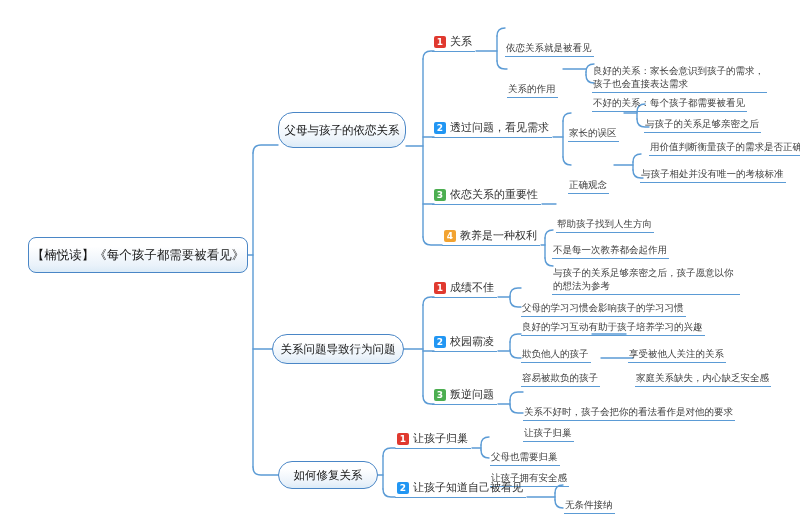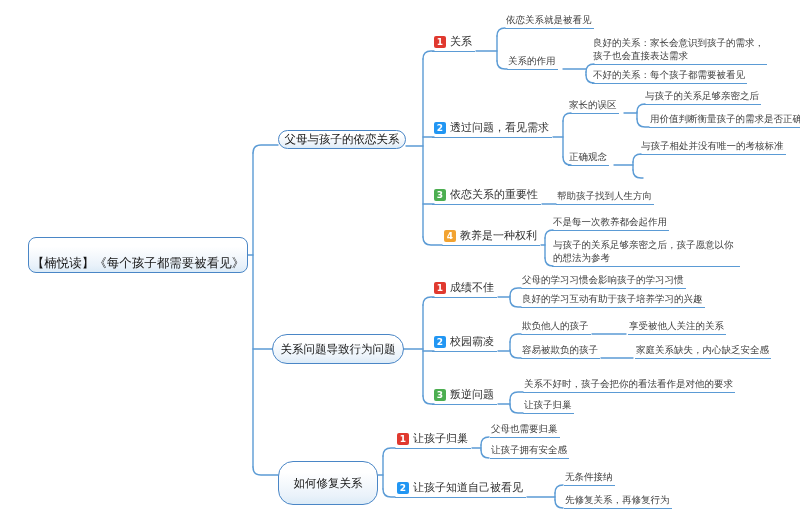--- a/index.html
+++ b/index.html
@@ -8,38 +8,38 @@
     font-family:"DejaVu Sans",sans-serif;
   }
   svg.wires{position:absolute;left:0;top:0;width:800px;height:515px;}
   .ln{fill:none;stroke:#5b9bd5;stroke-width:1.4;stroke-linecap:round;}
   .box{
     position:absolute;display:flex;align-items:center;justify-content:center;
     border:1.5px solid #4a86c6;box-sizing:border-box;white-space:nowrap;
     background:linear-gradient(180deg,#ffffff 25%,#eaf2fa 80%,#dcebf7 100%);
     color:#151515;
   }
-  .root{border-radius:8px;font-size:12.5px;align-items:flex-end;}
+  .root{border-radius:8px;font-size:12.5px;}
   .branch{border-radius:15px;font-size:11.5px;}
   .topic{
     position:absolute;display:flex;align-items:center;gap:4px;
     font-size:11px;line-height:15px;color:#2e2e2e;white-space:nowrap;
     padding:0 3px 2px 2px;border-bottom:1.5px solid #5b9bd5;
   }
   .badge{
     width:12px;height:12px;border-radius:2px;flex:0 0 12px;
     color:#fff;font-size:9px;font-weight:bold;line-height:12px;text-align:center;
   }
   .n1{background:#e0392f;}
   .n2{background:#2196f3;}
   .n3{background:#4cae50;}
   .n4{background:#f2a331;}
   .leaf{
     position:absolute;font-size:9.5px;line-height:13px;color:#3d3d3d;
-    white-space:nowrap;padding:0 2px 2px 1px;border-bottom:1.5px solid #5b9bd5;
+    white-space:nowrap;padding:0 2px 2px 1px;border-bottom:1.5px solid #5b9bd5;margin-top:28px;
   }
   .leaf.wrap{white-space:normal;}
 </style>
 </head>
 <body>
 
 <div id="stage">
 
   <svg class="wires" viewBox="0 0 800 515" aria-hidden="true">
 
@@ -123,27 +123,27 @@
 
     <path class="ln" d="M527,497 L555,497"></path>
     <path class="ln" d="M555,493 L555,500"></path>
     <path class="ln" d="M555,493 Q555,485 563,485"></path>
     <path class="ln" d="M555,500 Q555,508 563,508"></path>
   </svg>
 
   <div class="box root" style="left:28px;top:237px;width:220px;height:36px">
     <span>【楠悦读】《每个孩子都需要被看见》</span>
   </div>
-  <div class="box branch" style="left:278px;top:130px;width:128px;height:19px">
+  <div class="box branch" style="left:278px;top:112px;width:128px;height:36px">
     <span>父母与孩子的依恋关系</span>
   </div>
   <div class="box branch" style="left:272px;top:334px;width:132px;height:30px">
     <span>关系问题导致行为问题</span>
   </div>
-  <div class="box branch" style="left:278px;top:461px;width:100px;height:44px">
+  <div class="box branch" style="left:278px;top:461px;width:100px;height:28px">
     <span>如何修复关系</span>
   </div>
 
   <div class="topic" style="left:432px;top:34px">
     <span class="badge n1">1</span>
     <span>关系</span>
   </div>
   <div class="leaf" style="left:505px;top:13px">依恋关系就是被看见</div>
   <div class="leaf" style="left:507px;top:54px">关系的作用</div>
   <div class="leaf wrap" style="left:592px;top:36px;width:172px">良好的关系：家长会意识到孩子的需求，孩子也会直接表达需求</div>

